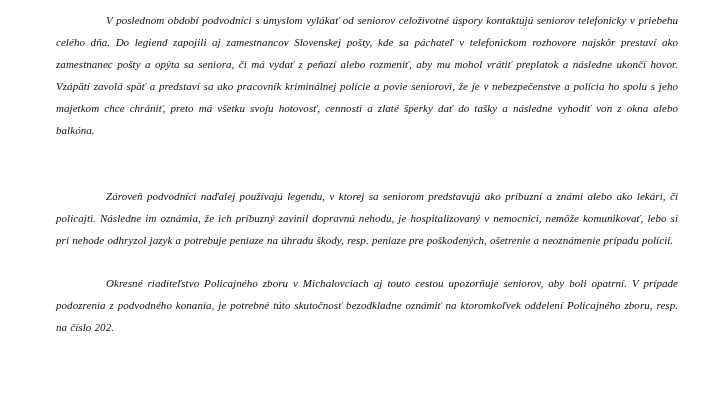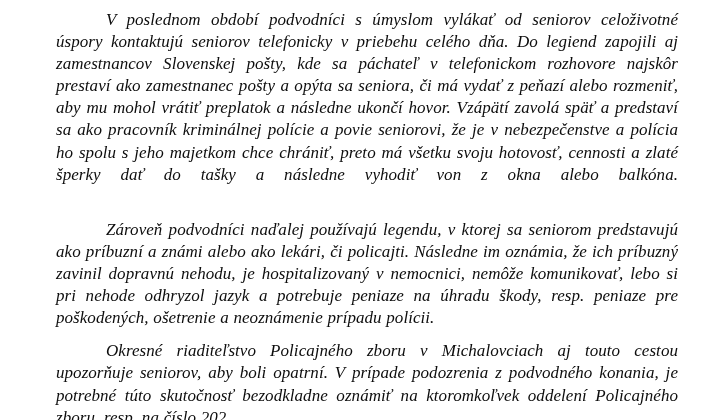--- a/index.html
+++ b/index.html
@@ -26,34 +26,34 @@
     position: absolute;
     left: 56px;
     top: 9px;
     width: 622px;
   }
 
   p.para {
     margin: 0 0 0 0;
     padding: 0;
     font-style: italic;
-    font-size: 17px;
+    font-size: 11px;
     line-height: 22.1px;
     color: #0d0d0d;
     text-align: justify;
     text-justify: inter-word;
     text-indent: 50px;
     word-spacing: 0.4px;
     letter-spacing: 0.05px;
     -webkit-font-smoothing: antialiased;
   }
 
   
   p.para + p.para {
-    margin-top: 11px;
+    margin-top: 21px;
   }
 
   
   p.para.justify-last::after {
     content: "";
     display: inline-block;
     width: 100%;
   }
 </style>
 </head>

